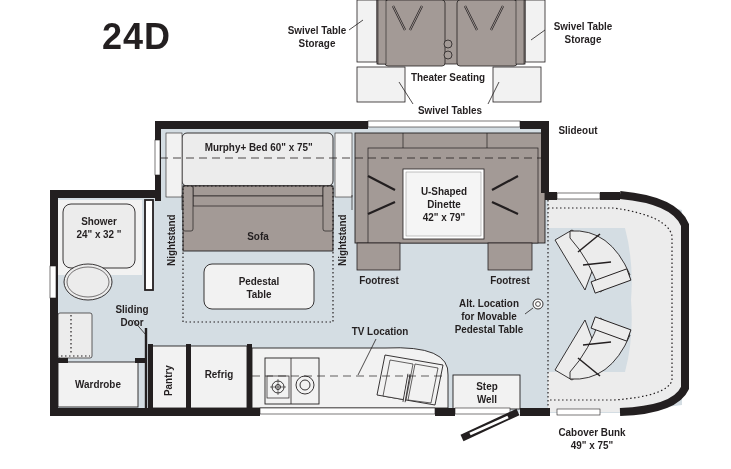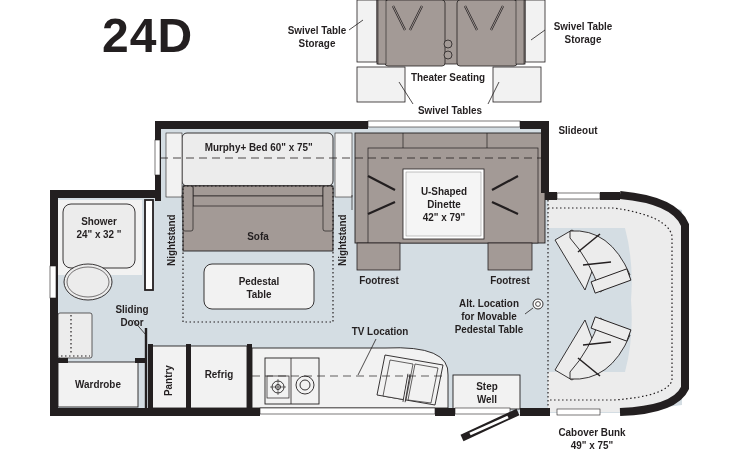--- a/index.html
+++ b/index.html
@@ -1,20 +1,20 @@
 <!DOCTYPE html>
 <html><head>
 <meta charset="utf-8">
 <style>
   * { box-sizing: border-box; margin: 0; padding: 0; }
   html, body { width: 731px; height: 469px; background: #ffffff; overflow: hidden; }
   body { position: relative; font-family: "Liberation Sans", sans-serif; }
   .abs { position: absolute; }
   .model {
-    left: 102px; top: 8px; font-size: 48px; font-weight: bold; color: #231f20;
+    left: 102px; top: 16px; font-size: 36px; font-weight: bold; color: #231f20;
     letter-spacing: 1px; font-family: "Liberation Sans", sans-serif;
   }
   .lbl {
     position: absolute; font-family: "Liberation Sans", sans-serif; font-weight: bold;
     font-size: 11.5px; color: #231f20; text-align: center; line-height: 13px;
     transform: scaleX(0.86); transform-origin: center top; white-space: nowrap;
   }
   .vlbl {
     position: absolute; font-family: "Liberation Sans", sans-serif; font-weight: bold;
     font-size: 11.5px; color: #231f20; white-space: nowrap;

